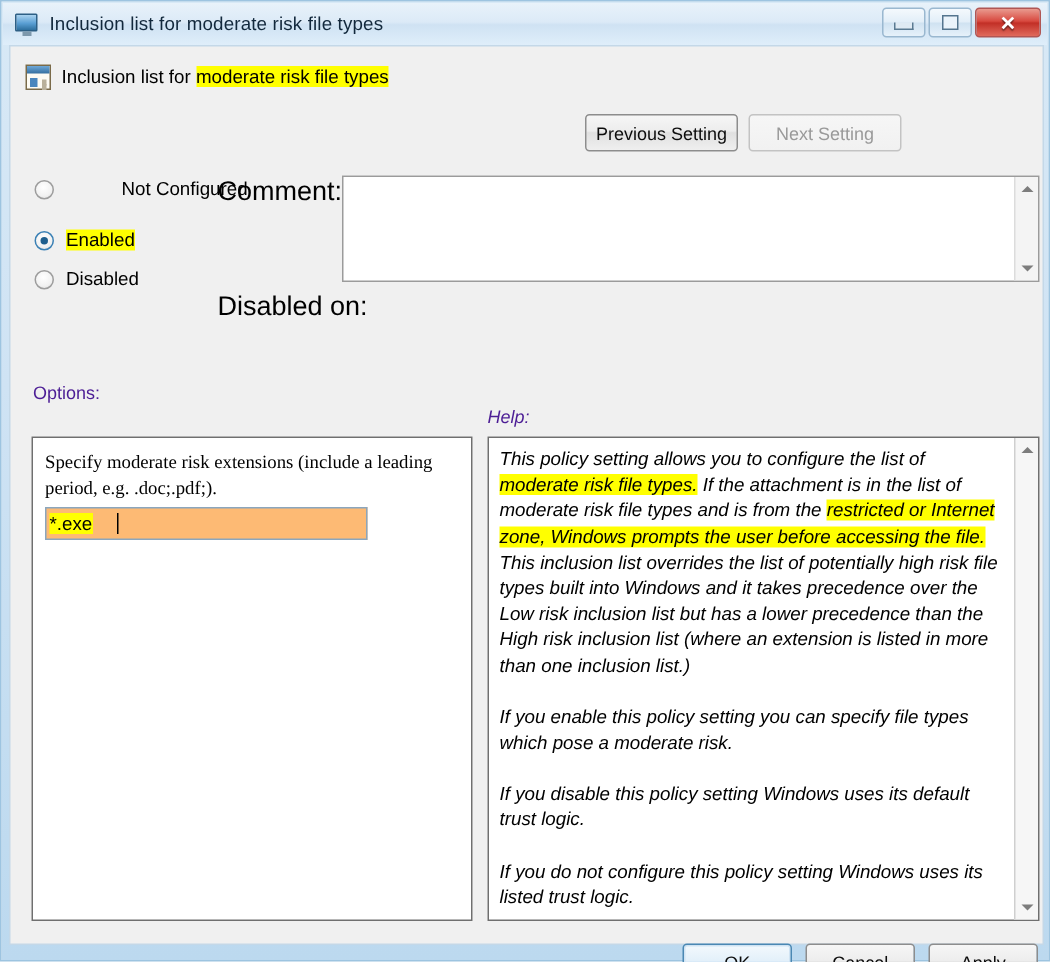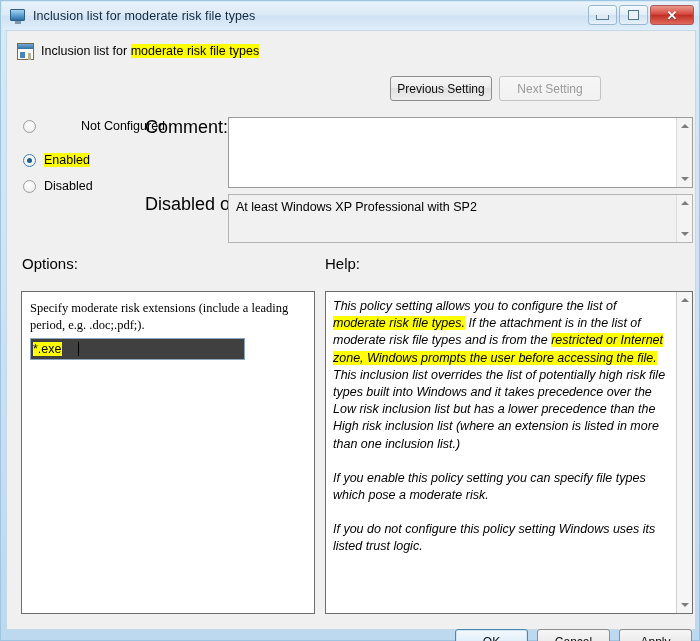--- a/index.html
+++ b/index.html
@@ -242,25 +242,25 @@
   .tri-down {
     width: 0; height: 0;
     border-left: 4px solid transparent;
     border-right: 4px solid transparent;
     border-top: 4px solid #7d7d7d;
   }
 
   
   .panel-label {
     position: absolute;
-    font-size: 15px;
-    color: #000000;
+    font-size: 12px;
+    color: #4c1d95;
   }
   .lbl-options { left: 15px; top: 224px; }
-  .lbl-help { left: 318px; top: 224px; }
+  .lbl-help { left: 318px; top: 240px; font-style: italic; }
 
   
   .panel {
     position: absolute;
     background: #ffffff;
     border: 1px solid #6f6f6f;
     box-sizing: border-box;
   }
   .panel-options {
     left: 14px; top: 260px;
@@ -273,21 +273,21 @@
     font-size: 12.5px;
     color: #000000;
     line-height: 17px;
     font-family: Liberation Serif, serif;
   }
   .options-input {
     position: absolute;
     left: 8px; top: 46px;
     width: 215px; height: 22px;
     border: 1px solid #8ba6bd;
-    background: #404040;
+    background: #fdba74;
     box-sizing: border-box;
     display: flex;
     align-items: center;
     padding-left: 2px;
     gap: 16px;
   }
   .options-input .val {
     font-size: 12.5px;
     color: #000000;
     background: #ffff00;
@@ -445,47 +445,37 @@
         <span class="arrow up">
             <span class="tri-up"></span>
           </span>
         <span class="arrow down">
             <span class="tri-down"></span>
           </span>
       </div>
     </div>
 
     <span class="field-label lbl-supported">Disabled on:</span>
-    <div class="textbox box-supported">
-      <span class="inner-text">At least Windows XP Professional with SP2</span>
-      <div class="vscroll">
-        <span class="arrow up">
-            <span class="tri-up"></span>
-          </span>
-        <span class="arrow down">
-            <span class="tri-down"></span>
-          </span>
-      </div>
-    </div>
 
     <span class="panel-label lbl-options">Options:</span>
     <span class="panel-label lbl-help">Help:</span>
 
     <div class="panel panel-options">
       <div class="options-desc">Specify moderate risk extensions (include a leading period, e.g. .doc;.pdf;).</div>
       <div class="options-input">
         <span class="val">*.exe</span>
           <span class="caret"></span>
       </div>
     </div>
 
     <div class="panel panel-help">
       <div class="help-body" id="help-body">
           <div class="help-p"><span>This policy setting allows you to configure the list of </span><span class="hl">moderate risk file types.</span><span> If the attachment is in the list of moderate risk file types and is from the </span><span class="hl">restricted or Internet zone, Windows prompts the user before accessing the file.</span><span> This inclusion list overrides the list of potentially high risk file types built into Windows and it takes precedence over the Low risk inclusion list but has a lower precedence than the High risk inclusion list (where an extension is listed in more than one inclusion list.)</span></div>
           <div class="help-p"><span>If you enable this policy setting you can specify file types which pose a moderate risk.</span></div>
+          <div class="help-p"><span>If you disable this policy setting Windows uses its default trust logic.</span></div>
           <div class="help-p"><span>If you do not configure this policy setting Windows uses its listed trust logic.</span></div>
         </div>
       <div class="vscroll">
         <span class="arrow up">
             <span class="tri-up"></span>
           </span>
         <span class="arrow down">
             <span class="tri-down"></span>
           </span>
       </div>

